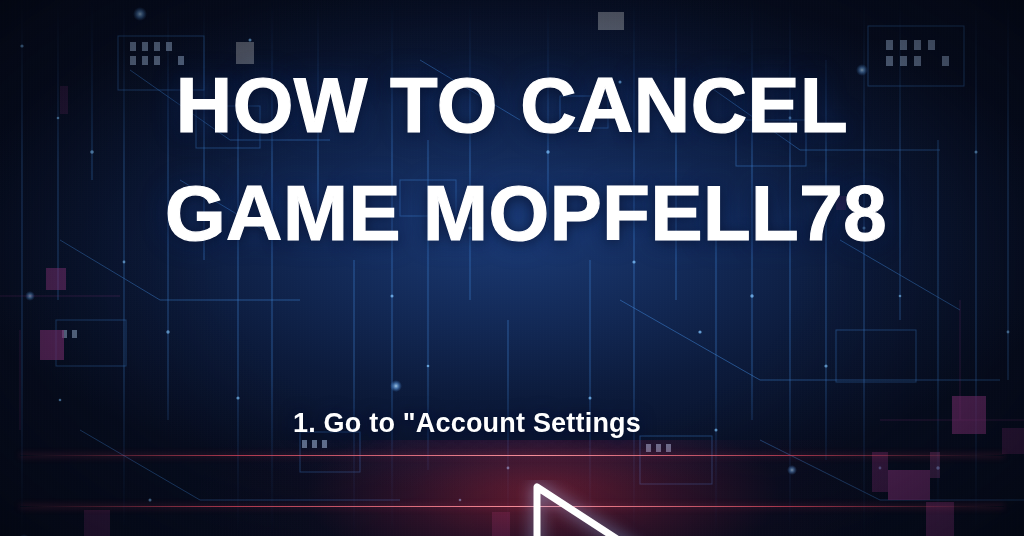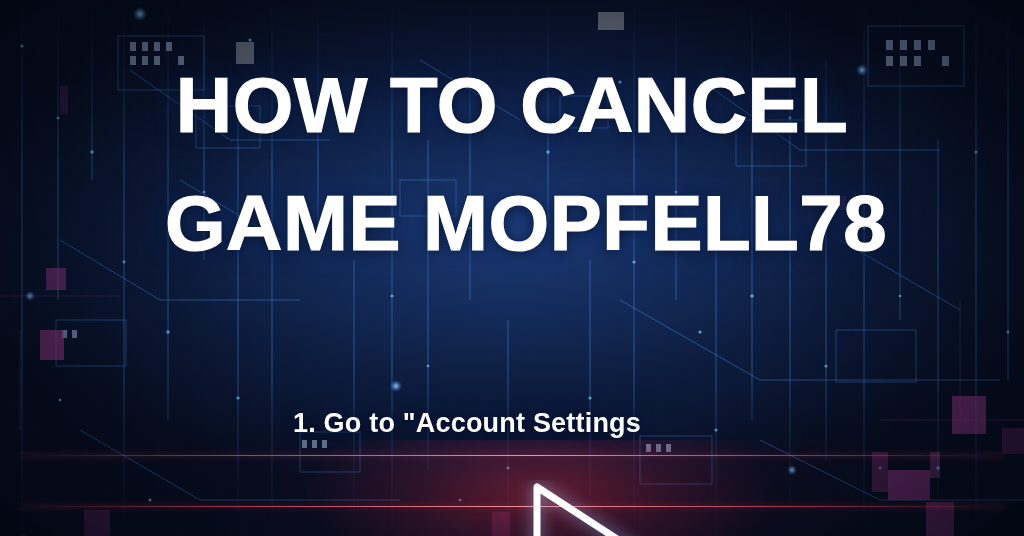--- a/index.html
+++ b/index.html
@@ -70,21 +70,21 @@
     text-align: center;
     color: #ffffff;
     font-weight: 700;
     font-size: 78px;
     line-height: 1.0;
     letter-spacing: 0.5px;
     text-shadow: 0 2px 14px rgba(6,14,40,.85), 0 0 28px rgba(30,70,150,.45);
     white-space: nowrap;
     -webkit-text-stroke: 1.2px #ffffff;
   }
-  .headline .l2 { display: block; margin-top: 40px; padding-left: 28px; }
+  .headline .l2 { display: block; margin-top: 30px; padding-left: 28px; }
 
   .steps {
     position: absolute;
     left: 293px;
     top: 306px;
     color: #ffffff;
     font-size: 27px;
     font-weight: 700;
     line-height: 47px;
     letter-spacing: .2px;

